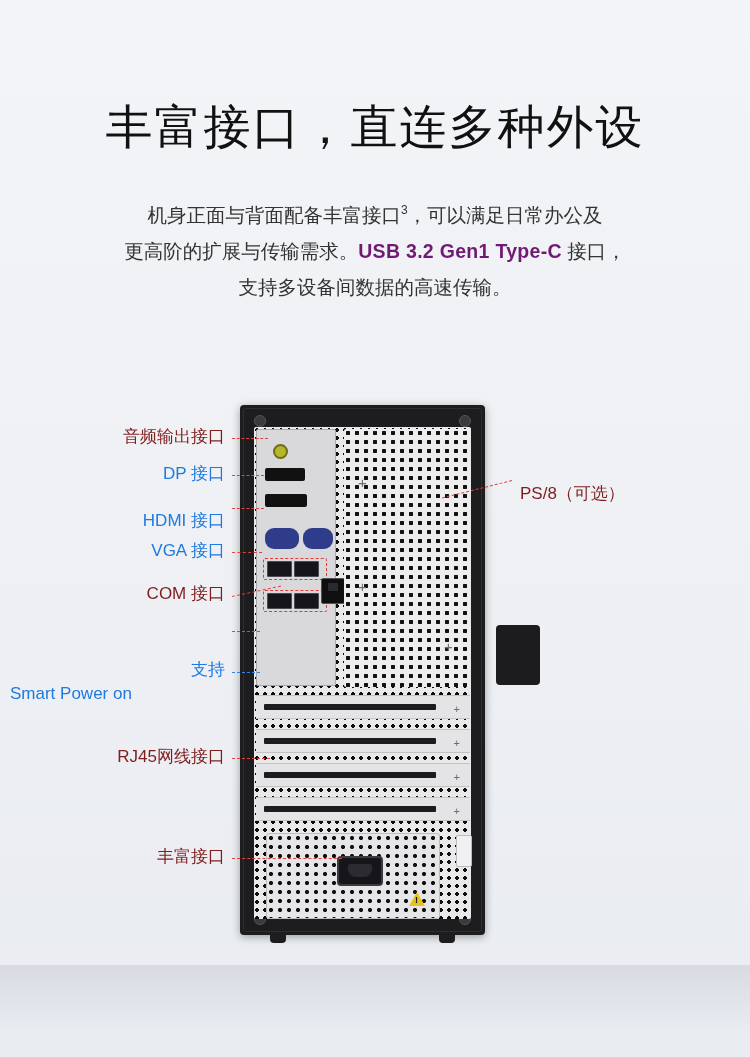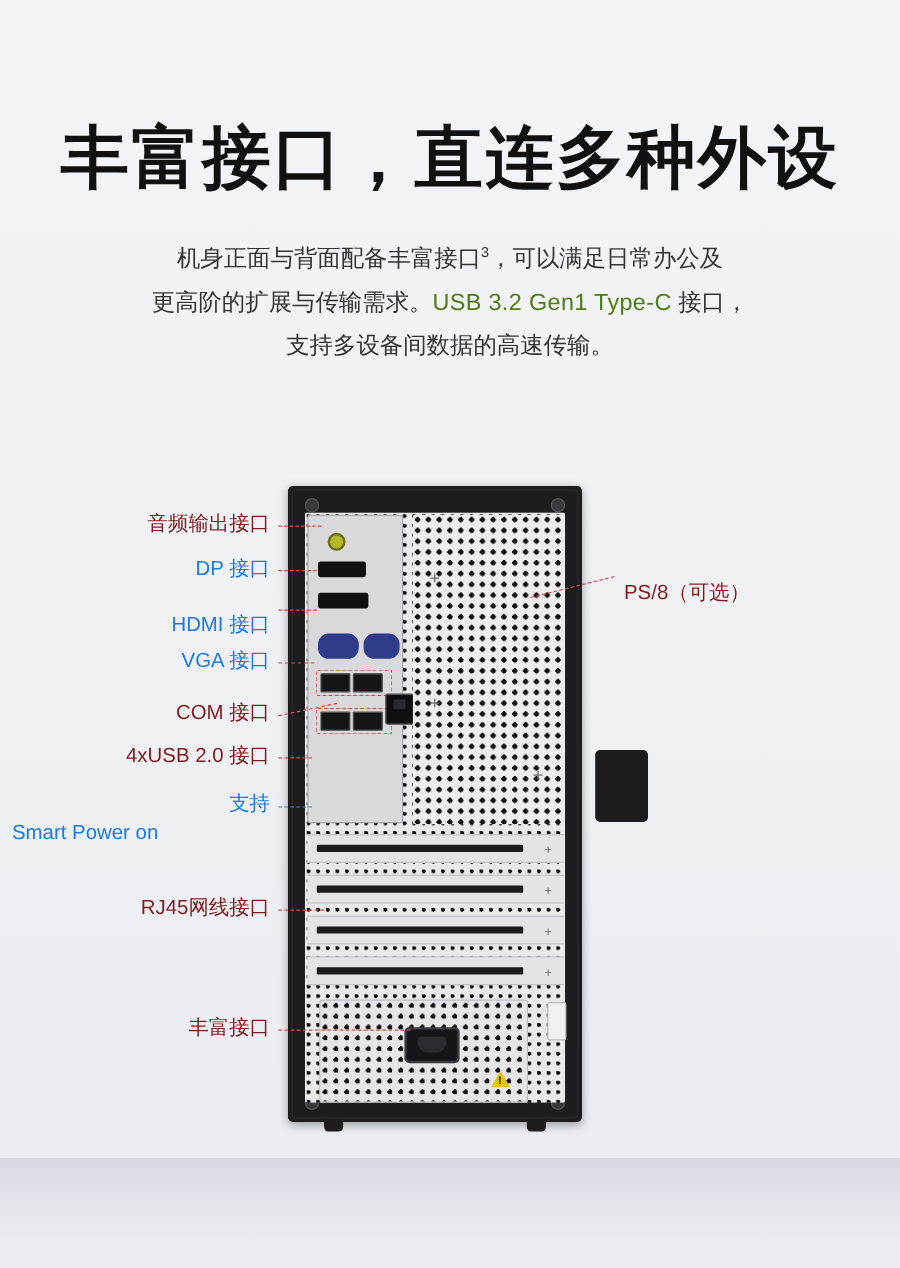--- a/index.html
+++ b/index.html
@@ -5,30 +5,30 @@
   html,body{margin:0;padding:0;}
   body{
     width:750px;height:1057px;
     font-family:"Liberation Sans","DejaVu Sans",sans-serif;
     background:linear-gradient(180deg,#f2f4f7 0%,#eef0f4 55%,#e9ecf1 100%);
     position:relative;overflow:hidden;color:#1a1a1a;
   }
   
   .headline{
     position:absolute;top:100px;left:0;width:750px;text-align:center;
-    font-size:57px;font-weight:bold;letter-spacing:2px;color:#111;
+    font-size:47px;font-weight:normal;letter-spacing:2px;color:#111;
     line-height:1.15;
   }
   .subwrap{
     position:absolute;top:192px;left:0;width:750px;text-align:center;
     font-size:19.5px;line-height:36px;color:#333;
   }
   .subwrap .line{display:block;}
   .sup{font-size:12px;vertical-align:super;}
-  .hl{color:#4d7c0f;font-weight:normal;letter-spacing:0.3px;}
+  .hl{color:#701a75;font-weight:bold;letter-spacing:0.3px;}
 
   
   .diagram{position:absolute;top:400px;left:0;width:750px;height:560px;}
 
   
   .chassis{
     position:absolute;left:240px;top:5px;width:245px;height:530px;
     background:#1d1d1f;border-radius:4px;
     box-shadow:0 2px 8px rgba(0,0,0,.35);
   }
@@ -214,21 +214,20 @@
 
   <div class="label right-al blue" style="left:40px;top:109px;width:185px;">HDMI 接口</div>
   <div class="leader" style="left:232px;top:108px;width:32px;"></div>
 
   <div class="label right-al blue" style="left:40px;top:139px;width:185px;">VGA 接口</div>
   <div class="leader" style="left:232px;top:152px;width:30px;"></div>
 
   <div class="label right-al" style="left:40px;top:182px;width:185px;text-align:right;">COM 接口</div>
   <div class="leader diag" style="left:232px;top:196px;width:50px;transform:rotate(-12deg);"></div>
 
-  <div class="label right-al" style="left:20px;top:218px;width:205px;">4xUSB 2.0 接口</div>
   <div class="leader" style="left:232px;top:231px;width:28px;"></div>
 
   <div class="label right-al blue" style="left:40px;top:258px;width:185px;">支持</div>
   <div class="label blue" style="left:10px;top:284px;">Smart Power on</div>
   <div class="leader blue" style="left:232px;top:272px;width:28px;"></div>
 
   <div class="label right-al" style="left:40px;top:345px;width:185px;">RJ45网线接口</div>
   <div class="leader" style="left:232px;top:358px;width:38px;"></div>
 
   <div class="label right-al" style="left:40px;top:445px;width:185px;">丰富接口</div>

